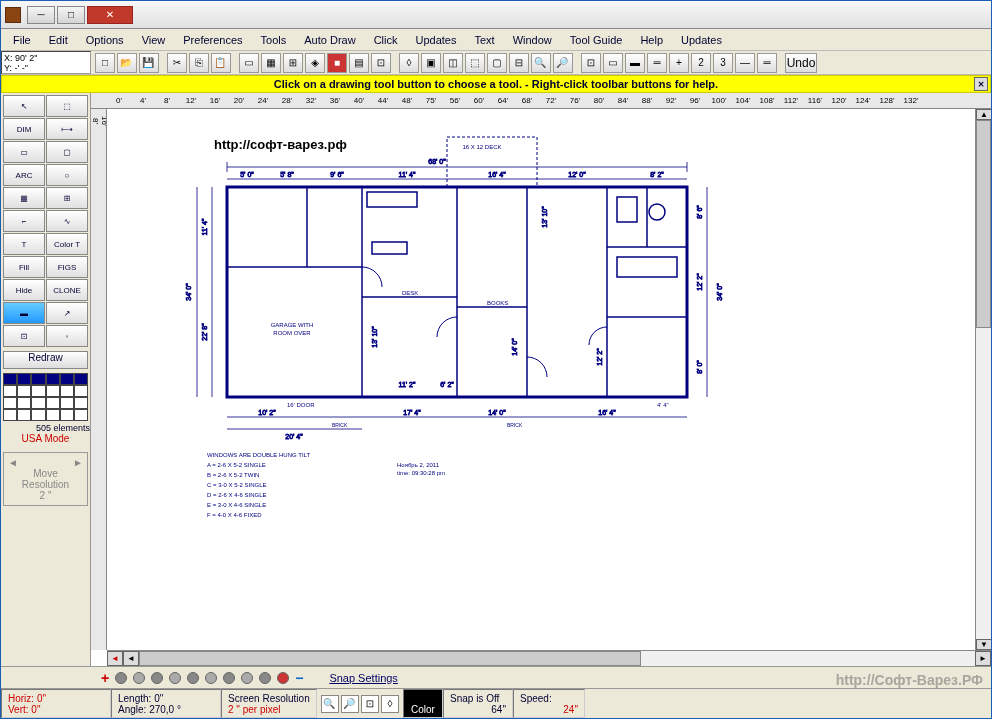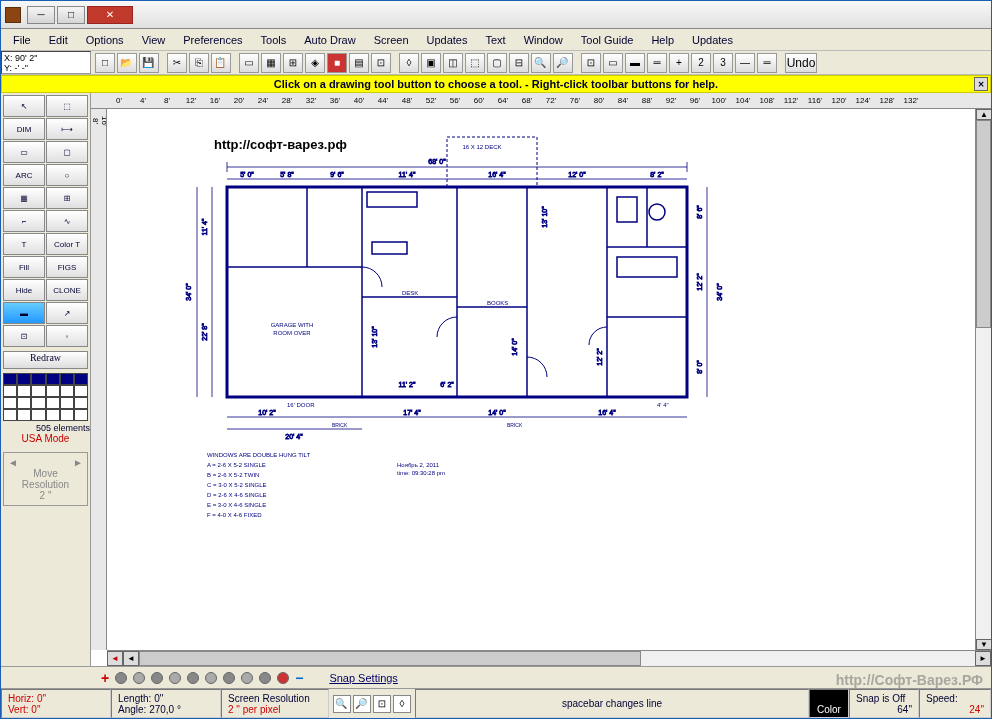--- a/index.html
+++ b/index.html
@@ -17,21 +17,21 @@
 .coord-box { width: 90px; border: 1px inset #999; background: #fff; display: flex; flex-direction: column; font-size: 9px; padding: 1px 2px; }
 .toolbar-row { flex: 1; display: flex; align-items: center; gap: 2px; padding: 0 4px; }
 .tb-btn { width: 20px; height: 20px; border: 1px solid #999; background: linear-gradient(#fff,#ddd); display: flex; align-items: center; justify-content: center; cursor: pointer; font-size: 10px; }
 .tb-sep { width: 4px; }
 .hintbar { height: 18px; background: #ffff00; border: 1px solid #cc0; display: flex; align-items: center; justify-content: center; font-size: 11px; font-weight: bold; color: #003; position: relative; }
 .hintbar .close-hint { position: absolute; right: 2px; width: 14px; height: 14px; border: 1px solid #666; background: #ddd; font-size: 8px; display: flex; align-items: center; justify-content: center; }
 .main-area { display: flex; height: calc(100% - 28px - 22px - 24px - 18px - 22px - 30px); }
 .left-tools { width: 90px; background: #ece9d8; border-right: 1px solid #999; display: flex; flex-direction: column; }
 .tool-grid { display: grid; grid-template-columns: 1fr 1fr; gap: 1px; padding: 2px; }
 .tool-btn { height: 22px; border: 1px solid #888; background: linear-gradient(#fff,#e0e0e0); display: flex; align-items: center; justify-content: center; font-size: 8px; cursor: pointer; color: #003; overflow: hidden; }
-.redraw-btn { height: 18px; border: 1px solid #888; background: linear-gradient(#fff,#ddd); text-align: center; color: #003; font-size: 10px; margin: 2px; cursor: pointer; font-family: Liberation Serif, serif; }
+.redraw-btn { height: 18px; border: 1px solid #888; background: linear-gradient(#fff,#ddd); text-align: center; color: #003; font-size: 10px; margin: 2px; cursor: pointer; }
 .color-grid { display: grid; grid-template-columns: repeat(6,1fr); gap: 0; margin: 2px; }
 .color-cell { height: 12px; border: 1px solid #444; }
 .elem-count { text-align: right; font-size: 9px; color: #003; }
 .mode-label { text-align: center; font-size: 10px; color: #c00; margin-bottom: 4px; }
 .move-sel-box { border: 1px solid #999; margin: 4px 2px; padding: 4px; text-align: center; color: #888; font-size: 10px; }
 .canvas-area { flex: 1; position: relative; background: #fff; overflow: hidden; }
 .hruler { height: 16px; background: #e8e8e8; border-bottom: 1px solid #888; font-size: 8px; display: flex; align-items: center; overflow: hidden; position: relative; padding-left: 16px; }
 .hruler span { display: inline-block; width: 24px; text-align: center; }
 .vruler { position: absolute; left: 0; top: 16px; width: 16px; bottom: 16px; background: #e8e8e8; border-right: 1px solid #888; font-size: 8px; writing-mode: vertical-lr; text-align: center; overflow: hidden; }
 .vruler span { display: block; height: 24px; }
@@ -74,21 +74,21 @@
   </div>
 
   <div class="menubar">
     <span class="menu-item">File</span>
     <span class="menu-item">Edit</span>
     <span class="menu-item">Options</span>
     <span class="menu-item">View</span>
     <span class="menu-item">Preferences</span>
     <span class="menu-item">Tools</span>
     <span class="menu-item">Auto Draw</span>
-    <span class="menu-item">Screen</span>
+    <span class="menu-item">Click</span>
     <span class="menu-item">Updates</span>
     <span class="menu-item">Text</span>
     <span class="menu-item">Window</span>
     <span class="menu-item">Tool Guide</span>
     <span class="menu-item">Help</span>
     <span class="menu-item">Updates</span>
   </div>
 
   <div class="coordbar">
     <div class="coord-box">
@@ -214,21 +214,21 @@
           <span>12'</span>
           <span>16'</span>
           <span>20'</span>
           <span>24'</span>
           <span>28'</span>
           <span>32'</span>
           <span>36'</span>
           <span>40'</span>
           <span>44'</span>
           <span>48'</span>
-          <span>52'</span>
+          <span>75'</span>
           <span>56'</span>
           <span>60'</span>
           <span>64'</span>
           <span>68'</span>
           <span>72'</span>
           <span>76'</span>
           <span>80'</span>
           <span>84'</span>
           <span>88'</span>
           <span>92'</span>
@@ -388,33 +388,30 @@
 
   <div class="statusbar">
     <div class="status-cell red" style="width:110px">
       <span>Horiz: 0"</span>
         <span>Vert: 0"</span>
     </div>
     <div class="status-cell blue" style="width:110px">
       <span>Length:  0"</span>
         <span>Angle:  270,0 °</span>
     </div>
-    <div class="status-cell" style="width:108px">
+    <div class="status-cell" style="width:96px">
       <span style="color:#003">Screen Resolution</span>
         <span style="color:#c00">2 " per pixel</span>
     </div>
     <div class="zoom-btns">
       <div class="zoom-btn">🔍</div>
       <div class="zoom-btn">🔎</div>
       <div class="zoom-btn">⊡</div>
       <div class="zoom-btn">◊</div>
     </div>
-    <div class="status-cell blue" style="flex:1;text-align:center;align-items:center">
-      <span>spacebar changes line</span>
-    </div>
     <div class="status-cell" style="background:#000;color:#fff;width:40px;align-items:center;justify-content:flex-end">
       <span>Color</span>
     </div>
     <div class="status-cell blue" style="width:70px">
       <span>Snap is Off</span>
         <span style="text-align:right">64"</span>
     </div>
     <div class="status-cell" style="width:72px">
       <span style="color:#003">Speed:</span>
         <span style="color:#c00;text-align:right">24"</span>

